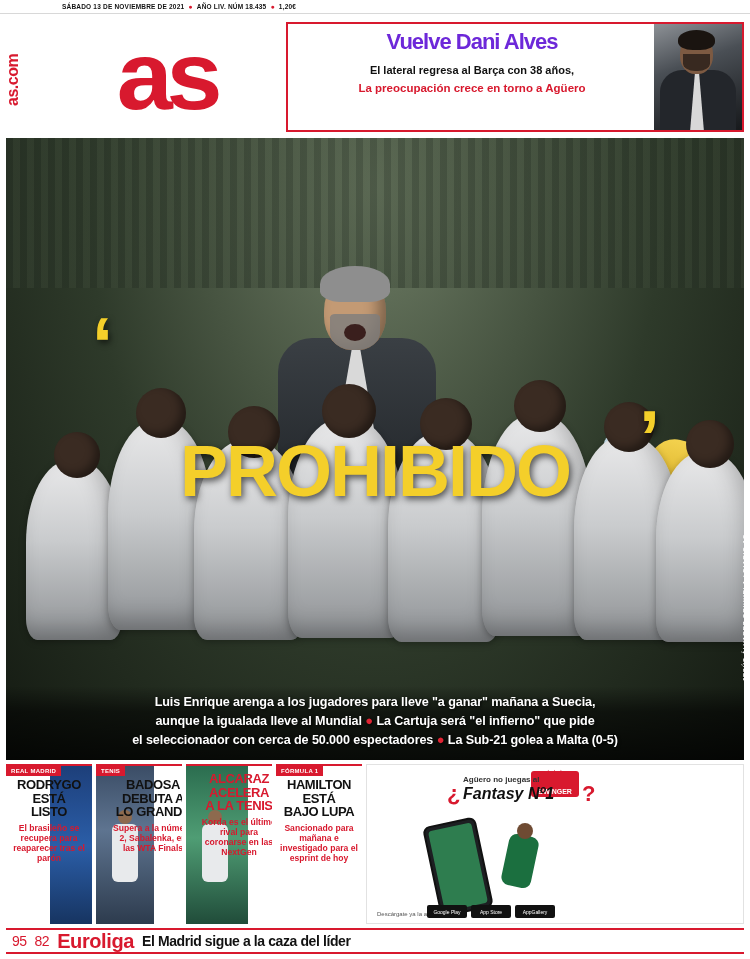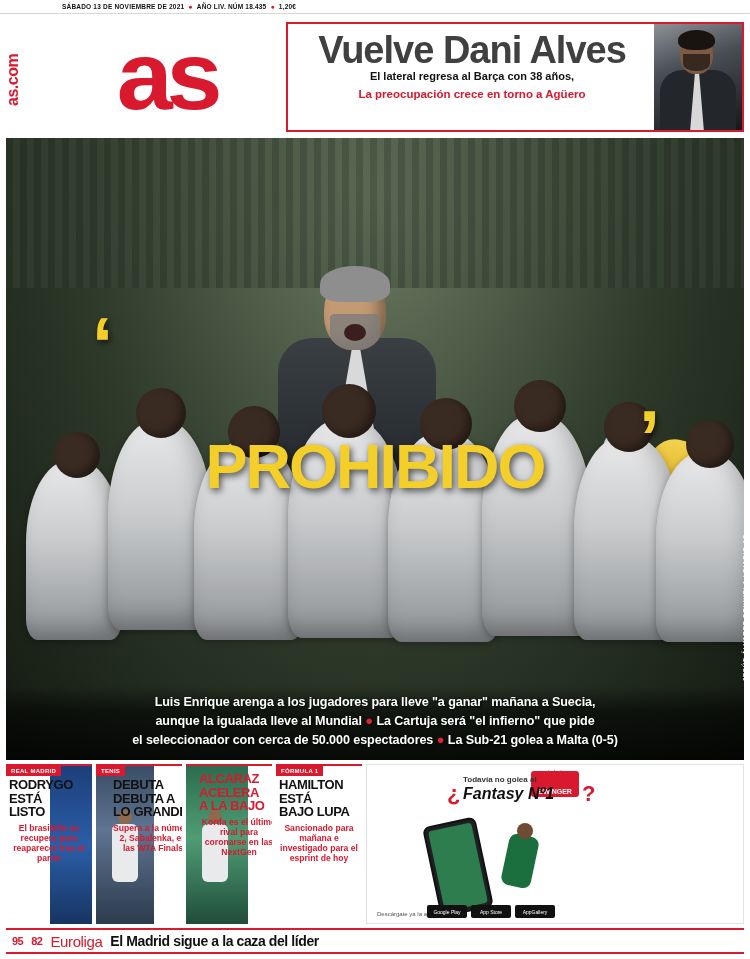--- a/index.html
+++ b/index.html
@@ -67,23 +67,23 @@
     position: relative;
     overflow: hidden;
     background:#fff;
   }
   .hb-text {
     flex: 1;
     padding: 7px 8px 5px 10px;
     text-align: center;
   }
   .hb-title {
-    font-size: 38px; font-weight: bold; color: #404040;
+    font-size: 22px; font-weight: bold; color: #6d28d9;
     letter-spacing: -1px; line-height: 1;
-    margin-bottom: 1px;
+    margin-bottom: 11px;
   }
   .hb-sub {
     font-size: 11px; font-weight: bold; color: #111;
     line-height: 1.18; margin-bottom: 5px;
   }
   .hb-red {
     font-size: 11.5px; font-weight: bold; color: #d8192e;
     line-height: 1.1;
   }
   .hb-photo {
@@ -209,21 +209,21 @@
 
   
   .big-head {
     position:absolute; left:0; right:0; top:300px;
     text-align:center; z-index:5;
   }
   .big-head .l1, .big-head .l2 {
     font-family: "Liberation Sans", sans-serif;
     font-weight: bold;
     color:#f4cf2a;
-    font-size: 63px;
+    font-size: 72px;
     line-height: .92;
     letter-spacing: -2px;
     text-shadow: 2px 3px 7px rgba(0,0,0,.65);
   }
   .big-head .l2 { font-size: 92px; }
   .quote-open, .quote-close {
     position:absolute; color:#f4cf2a; font-weight:bold;
     font-size: 76px; line-height:1;
     text-shadow: 2px 3px 6px rgba(0,0,0,.6);
   }
@@ -255,21 +255,21 @@
     border-top: 2px solid #d8192e;
     overflow:hidden;
   }
   .stag {
     position:absolute; left:0; top:0;
     background:#d8192e; color:#fff;
     font-size:6px; font-weight:bold; letter-spacing:.3px;
     padding:2px 5px; z-index:4;
   }
   .stitle {
-    margin-top:12px; 
+    margin-top:12px; text-align:center;
     font-size:13px; font-weight:bold; color:#111;
     line-height:1.04; letter-spacing:-.4px;
     position:relative; z-index:3;
   }
   .stitle.red { color:#d8192e; }
   .sbody {
     margin-top:4px; text-align:center;
     font-size:8.6px; font-weight:bold; color:#d8192e;
     line-height:1.2; position:relative; z-index:3;
   }
@@ -347,22 +347,22 @@
 
   
   .bottom {
     margin: 4px 6px 0;
     height: 26px;
     border-top: 2px solid #d8192e;
     border-bottom: 2px solid #d8192e;
     display:flex; align-items:center; gap:8px;
     padding: 0 6px;
   }
-  .score { color:#d8192e; font-size:11px; font-weight:bold; letter-spacing:-.5px; }
-  .league { color:#d8192e; font-size:15px; font-weight:normal; letter-spacing:-.4px; }
+  .score { color:#d8192e; font-size:14px; font-weight:normal; letter-spacing:-.5px; }
+  .league { color:#d8192e; font-size:20px; font-weight:bold; letter-spacing:-.4px; }
   .btext { color:#111; font-size:14px; font-weight:bold; letter-spacing:-.4px; }
 </style>
 </head>
 <body>
 
 <div class="page">
 
   <div class="topbar">
     <span>SÁBADO 13 DE NOVIEMBRE DE 2021</span>
     <span class="dot">●</span>
@@ -473,55 +473,55 @@
       <div class="sbody">El brasileño se recupera para reaparecer tras el parón</div>
     </div>
 
     <div class="scol">
       <div class="ph-badosa">
         <div class="figure-w"></div>
         <div class="figure-h"></div>
       </div>
       <div class="stag">TENIS</div>
       <div class="stitle" style="position:relative; left:14px;">
-        <div>DEBUTA</div>
+        <div>BADOSA</div>
         <div>DEBUTA A</div>
         <div>LO GRANDE</div>
       </div>
       <div class="sbody" style="position:relative; left:14px;">Supera a la número 2, Sabalenka, en las WTA Finals</div>
     </div>
 
     <div class="scol">
       <div class="ph-alcaraz">
         <div class="figure-w"></div>
         <div class="figure-h"></div>
       </div>
       <div class="stitle red" style="position:relative; left:10px; margin-top:6px;">
         <div>ALCARAZ</div>
         <div>ACELERA</div>
-        <div>A LA BAJO</div>
+        <div>A LA TENIS</div>
       </div>
       <div class="sbody" style="position:relative; left:10px;">Korda es el último rival para coronarse en las NextGen</div>
     </div>
 
     <div class="scol">
       <div class="stag">FÓRMULA 1</div>
       <div class="stitle">
         <div>HAMILTON</div>
         <div>ESTÁ</div>
         <div>BAJO LUPA</div>
       </div>
       <div class="sbody">Sancionado para mañana e investigado para el esprint de hoy</div>
     </div>
 
     <div class="ad">
       <div class="ad-stars">★★★</div>
       <div class="ad-logo">BWINGER</div>
       <div class="ad-q1">¿</div>
-      <div class="ad-t1">Todavía no golea al</div>
+      <div class="ad-t1">Agüero no juegas al</div>
       <div class="ad-t2">Fantasy Nº1</div>
       <div class="ad-q2">?</div>
       <div class="phone">
         <div class="phone-screen"></div>
       </div>
       <div class="player-ad">
         <div class="pb"></div>
         <div class="ph2"></div>
       </div>
       <div class="ad-foot">Descárgate ya la app de Bwinger</div>

